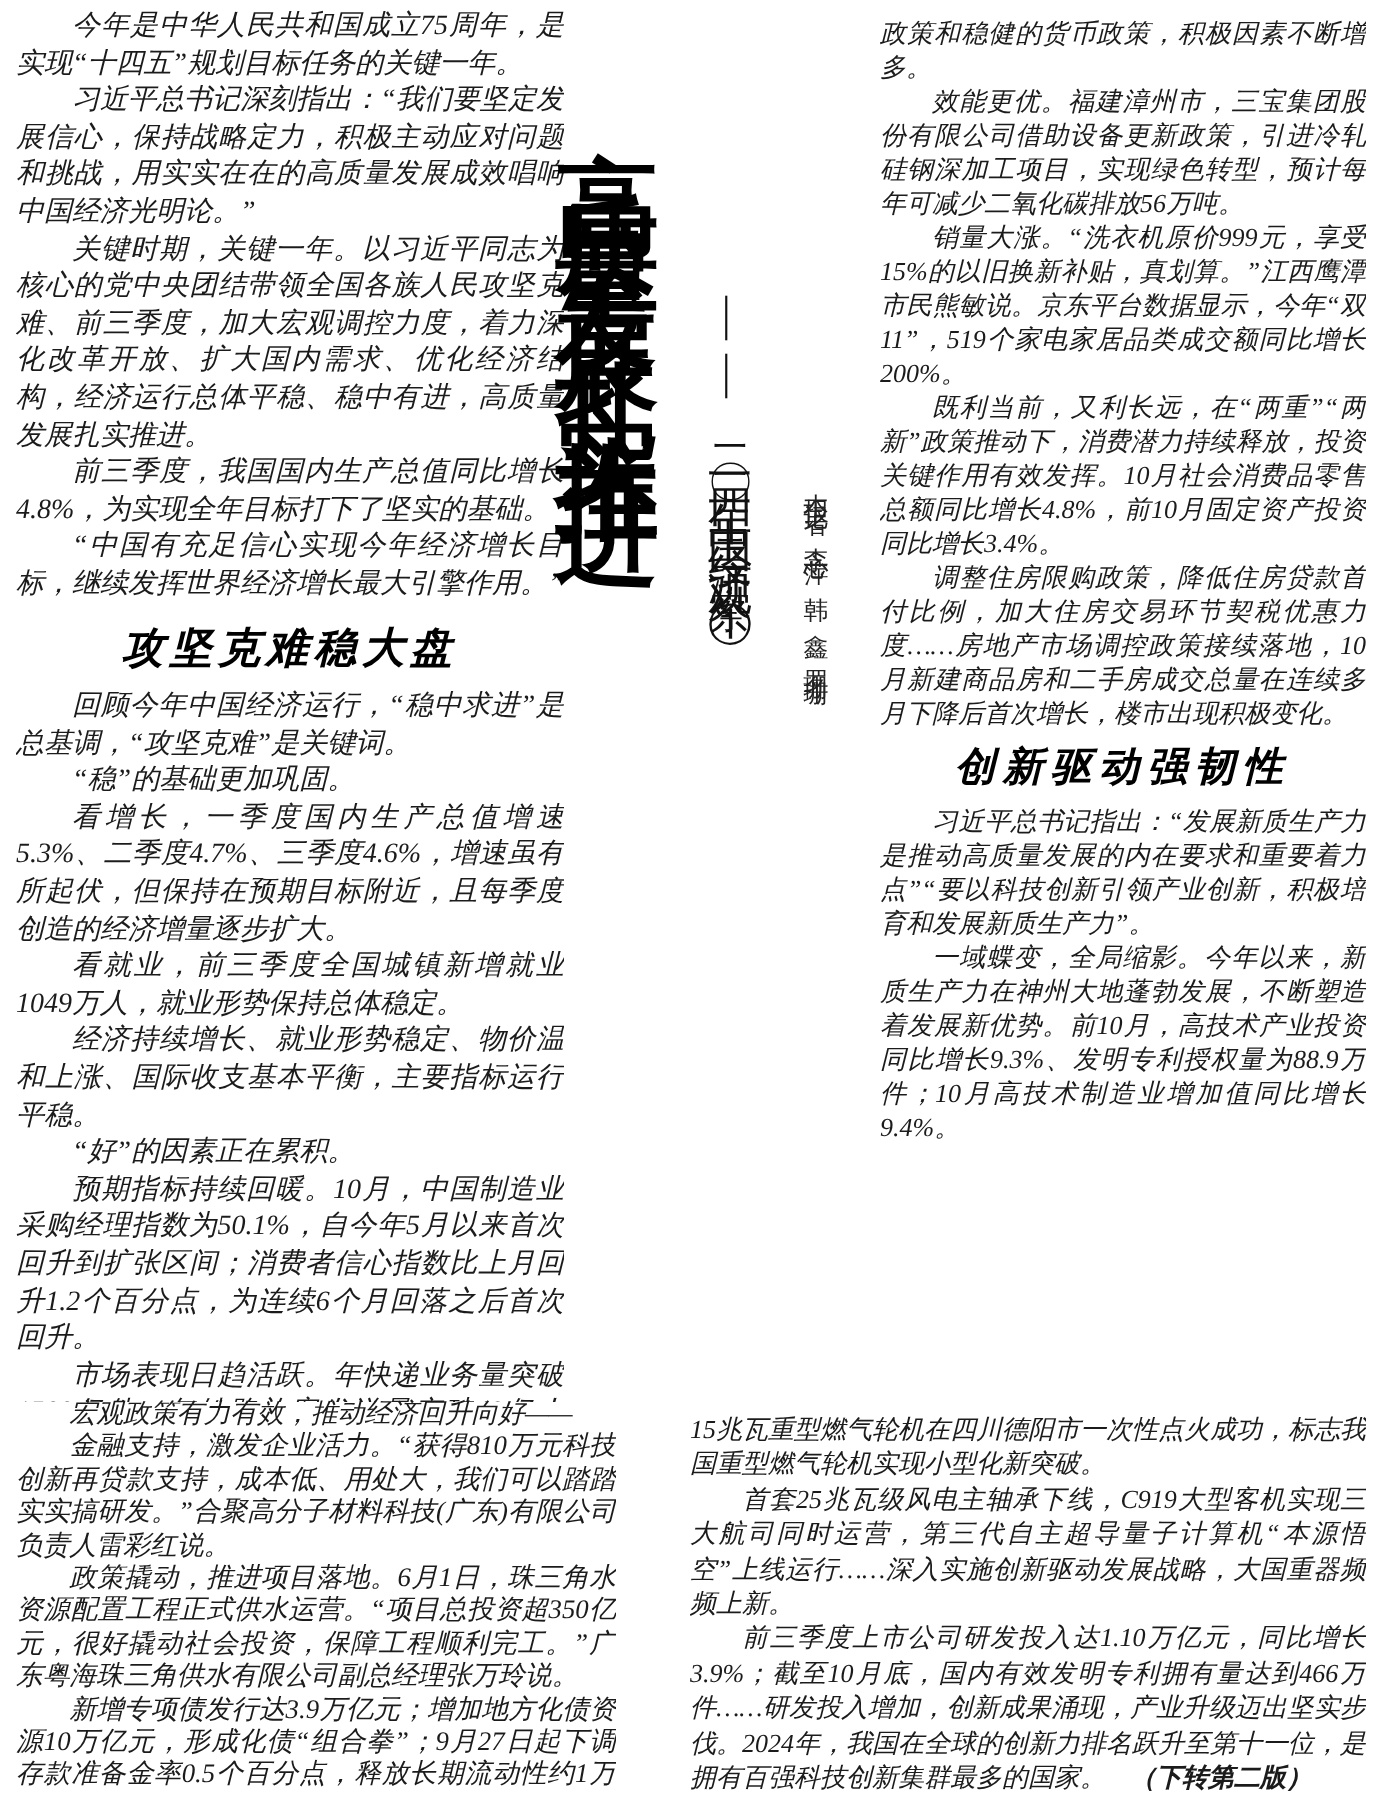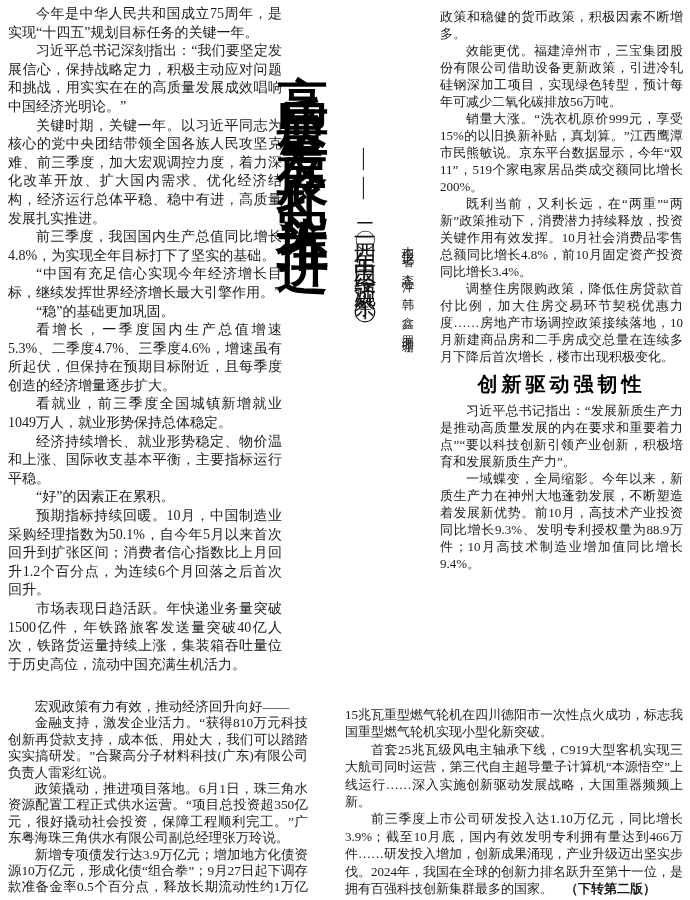--- a/index.html
+++ b/index.html
@@ -2,21 +2,21 @@
 <html><head>
 <meta charset="utf-8">
 <style>
   * { margin:0; padding:0; box-sizing:border-box; }
   html,body { background:#e8e8e8; }
   .page {
     position:relative; width:690px; height:900px; margin:0 auto;
     background:#ffffff; color:#1b1b1b; overflow:hidden;
     font-family:"Liberation Serif","DejaVu Serif",serif;
   }
-  .textcol { position:absolute; overflow:hidden; }
+  .textcol { position:absolute; overflow:hidden;font-style:italic; }
   .para { text-indent:2em; text-align:justify; text-justify:inter-ideograph; }
   .para.noindent { text-indent:0; }
 
   .col-left-top   { left:8px;  top:5px;   width:274px; height:696px; font-size:14px;   line-height:18.6px; }
   .col-left-bot   { left:8px;  top:699px; width:300px; height:197px; font-size:13.4px; line-height:16.4px; }
   .col-right-top  { left:440px; top:8px;  width:243px; height:698px; font-size:13px;   line-height:17px; }
   .col-right-bot  { left:345px; top:706px; width:338px; height:190px; font-size:13px;  line-height:17.4px; }
 
   .sec-h {
     font-family:"Liberation Sans","DejaVu Sans",sans-serif;
@@ -52,21 +52,23 @@
 <div class="page">
 
   <div class="textcol col-left-top">
     <div>
         <p class="para">今年是中华人民共和国成立75周年，是实现“十四五”规划目标任务的关键一年。</p>
         <p class="para">习近平总书记深刻指出：“我们要坚定发展信心，保持战略定力，积极主动应对问题和挑战，用实实在在的高质量发展成效唱响中国经济光明论。”</p>
         <p class="para">关键时期，关键一年。以习近平同志为核心的党中央团结带领全国各族人民攻坚克难、前三季度，加大宏观调控力度，着力深化改革开放、扩大国内需求、优化经济结构，经济运行总体平稳、稳中有进，高质量发展扎实推进。</p>
         <p class="para">前三季度，我国国内生产总值同比增长4.8%，为实现全年目标打下了坚实的基础。</p>
         <p class="para">“中国有充足信心实现今年经济增长目标，继续发挥世界经济增长最大引擎作用。”</p>
       </div>
+    <h2 class="sec-h h-left">攻坚克难稳大盘</h2>
     <div>
+        <p class="para">回顾今年中国经济运行，“稳中求进”是总基调，“攻坚克难”是关键词。</p>
         <p class="para">“稳”的基础更加巩固。</p>
         <p class="para">看增长，一季度国内生产总值增速5.3%、二季度4.7%、三季度4.6%，增速虽有所起伏，但保持在预期目标附近，且每季度创造的经济增量逐步扩大。</p>
         <p class="para">看就业，前三季度全国城镇新增就业1049万人，就业形势保持总体稳定。</p>
         <p class="para">经济持续增长、就业形势稳定、物价温和上涨、国际收支基本平衡，主要指标运行平稳。</p>
         <p class="para">“好”的因素正在累积。</p>
         <p class="para">预期指标持续回暖。10月，中国制造业采购经理指数为50.1%，自今年5月以来首次回升到扩张区间；消费者信心指数比上月回升1.2个百分点，为连续6个月回落之后首次回升。</p>
         <p class="para">市场表现日趋活跃。年快递业务量突破1500亿件，年铁路旅客发送量突破40亿人次，铁路货运量持续上涨，集装箱吞吐量位于历史高位，流动中国充满生机活力。</p>
       </div>
   </div>
 

